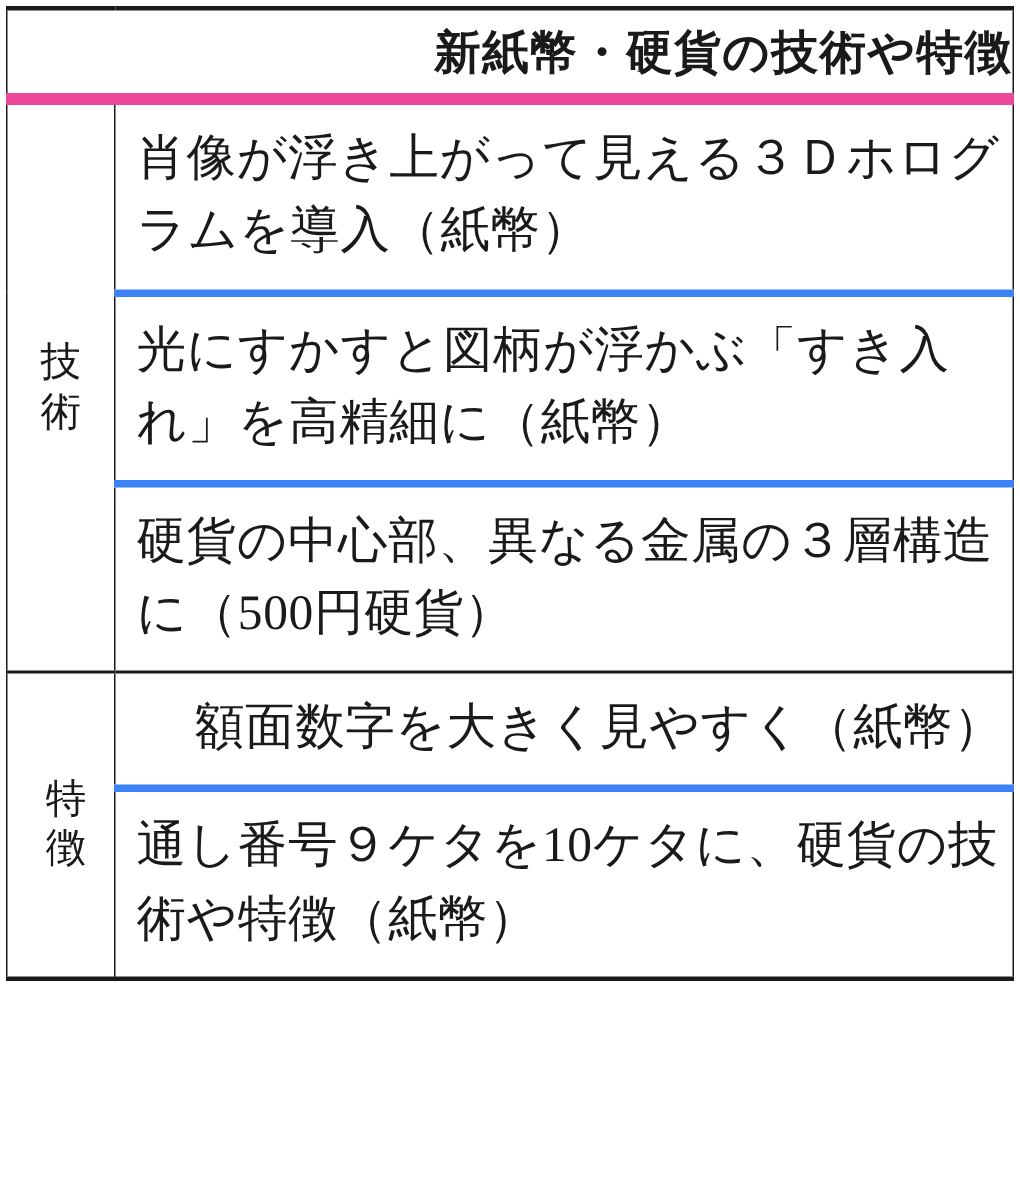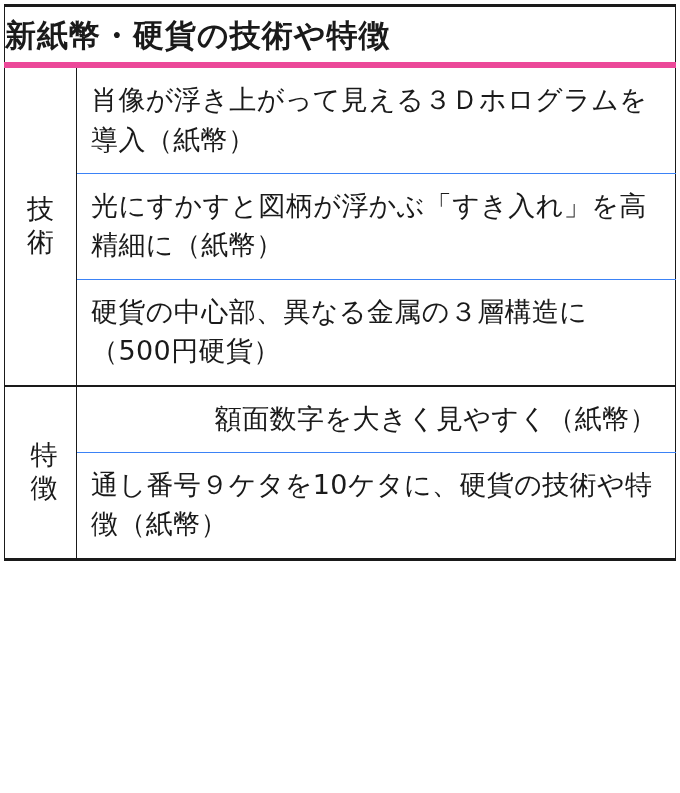--- a/index.html
+++ b/index.html
@@ -24,52 +24,53 @@
   .table {
     width: 672px;
     border-collapse: collapse;
     table-layout: fixed;
     border-top: 3px solid #1a1a1a;
     border-bottom: 3px solid #1a1a1a;
     border-left: 1px solid #1a1a1a;
     border-right: 1px solid #1a1a1a;
   }
   .title-cell {
-    text-align: left;
+    text-align: right;
     font-size: 31px;
     font-weight: bold;
     letter-spacing: 1px;
     padding: 10px 0 8px 0;
-    border-bottom: 6px solid #ec4899;
+    border-bottom: 8px solid #ec4899;
     line-height: 1.2;
   }
   .cat-cell {
     width: 72px;
     text-align: center;
     vertical-align: middle;
     font-size: 27px;
     line-height: 1.22;
     border-right: 1px solid #1a1a1a;
     padding: 0;
   }
   .cat-inner {
     display: block;
     width: 34px;
     margin: 4px auto;
     word-break: break-all;
   }
   .item-cell {
-    font-size: 27px;
+    font-size: 33px;
     line-height: 1.46;
-    padding: 12px 18px 14px 14px;
+    padding: 12px 6px 14px 14px;
     vertical-align: top;
     letter-spacing: 0.4px;
+    font-family: Liberation Serif, serif;
   }
   .row-sep td {
-    border-top: 1px solid #3b82f6;
+    border-top: 5px solid #3b82f6;
   }
   .group-sep td {
     border-top: 2px solid #1a1a1a;
     text-align: right;
   }
 </style>
 </head>
 <body>
 
 <div class="page">

